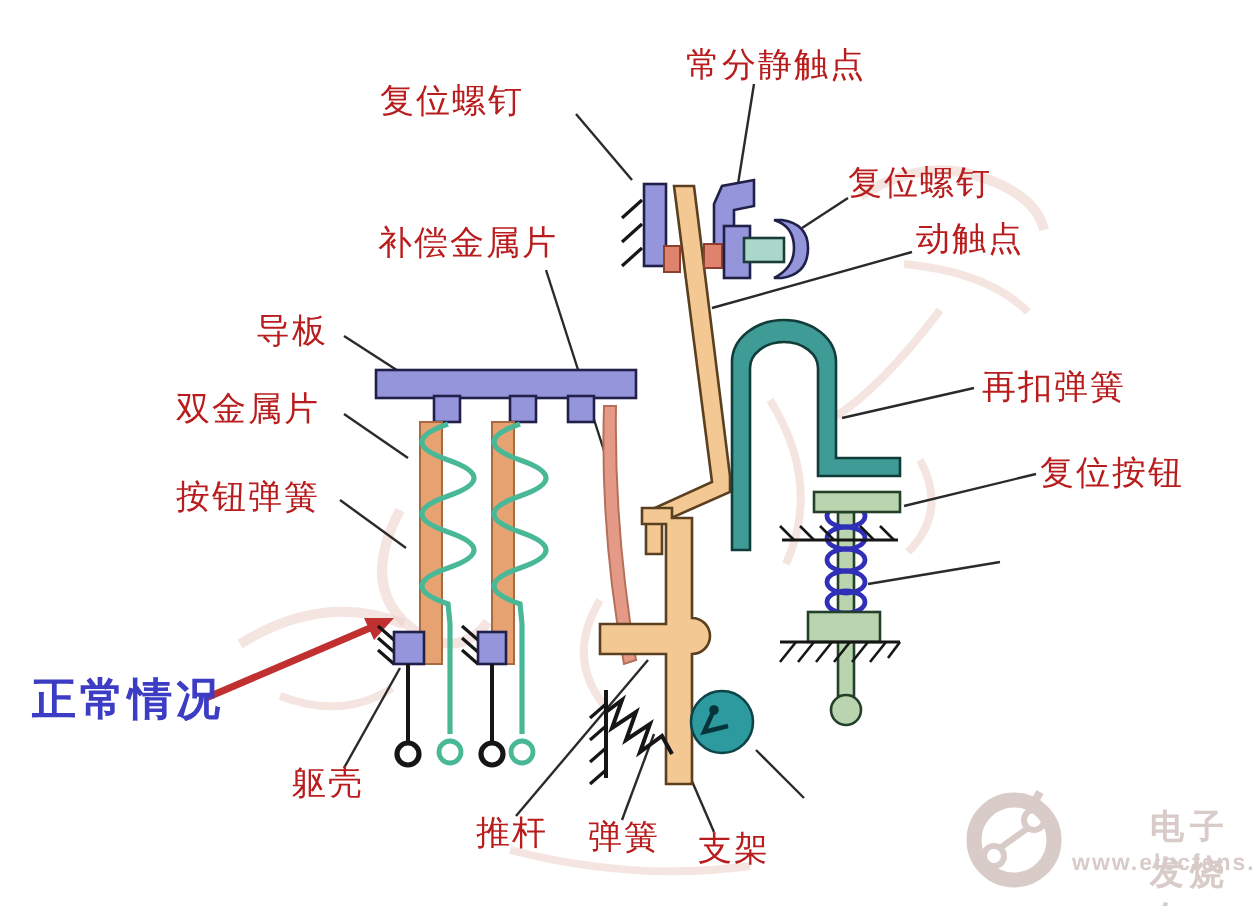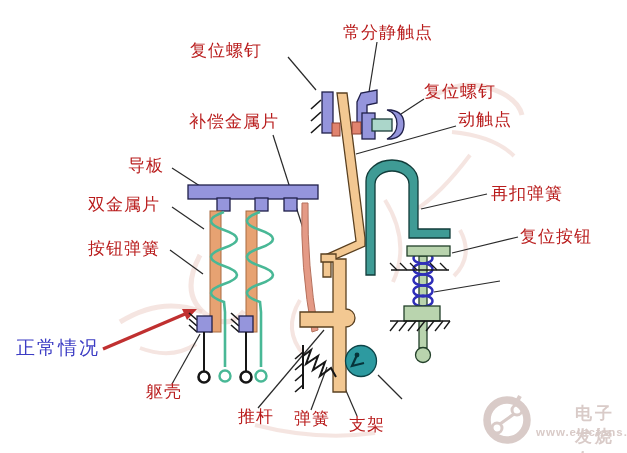--- a/index.html
+++ b/index.html
@@ -6,21 +6,21 @@
   #canvas{
     position:relative;width:627px;height:453px;background:#fff;overflow:hidden;
     font-family:"Liberation Serif", serif;
   }
   #canvas svg{position:absolute;left:0;top:0;}
   .lbl{
     position:absolute;white-space:nowrap;color:#b91c1c;
     font-size:17px;letter-spacing:1px;line-height:1.1;
   }
   .lbl-normal{
-    font-size:19px;font-weight:normal;color:var(--c-normal_text);letter-spacing:2px;
+    font-size:22px;font-weight:bold;color:var(--c-normal_text);letter-spacing:2px;
     font-family:"Liberation Sans", sans-serif;
   }
   .wm-brand{
     position:absolute;left:535px;top:402px;font-size:17px;font-weight:bold;
     color:var(--c-watermark);letter-spacing:3px;font-family:"Liberation Sans",sans-serif;margin-left:40px;
   }
   .wm-url{
     position:absolute;left:536px;top:426px;font-size:11.5px;font-weight:bold;
     color:var(--c-watermark);letter-spacing:1px;font-family:"Liberation Sans",sans-serif;
   }

